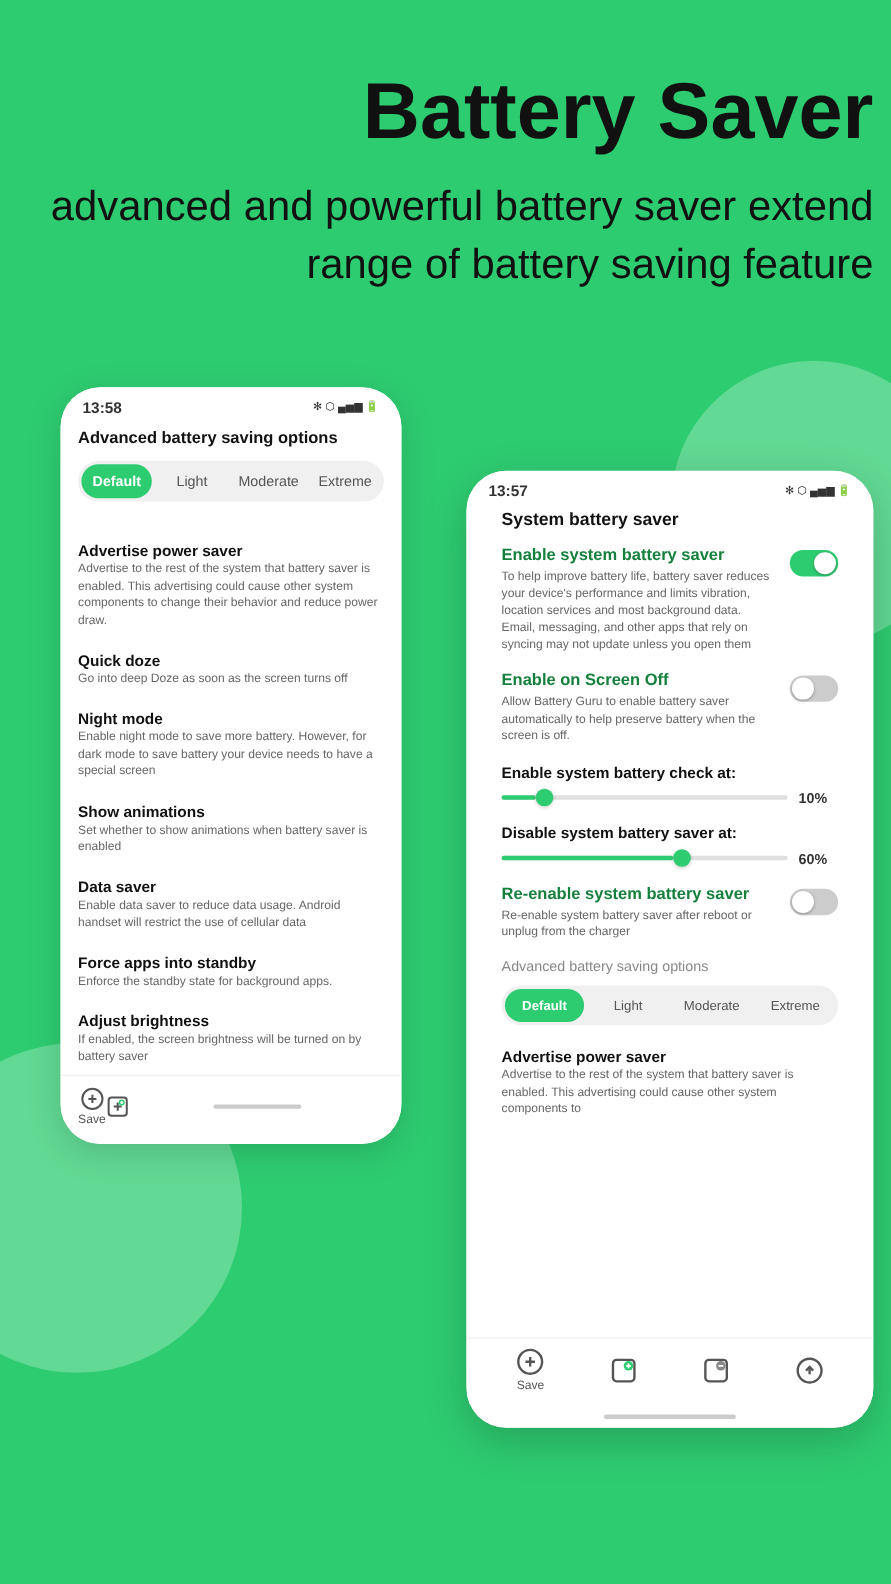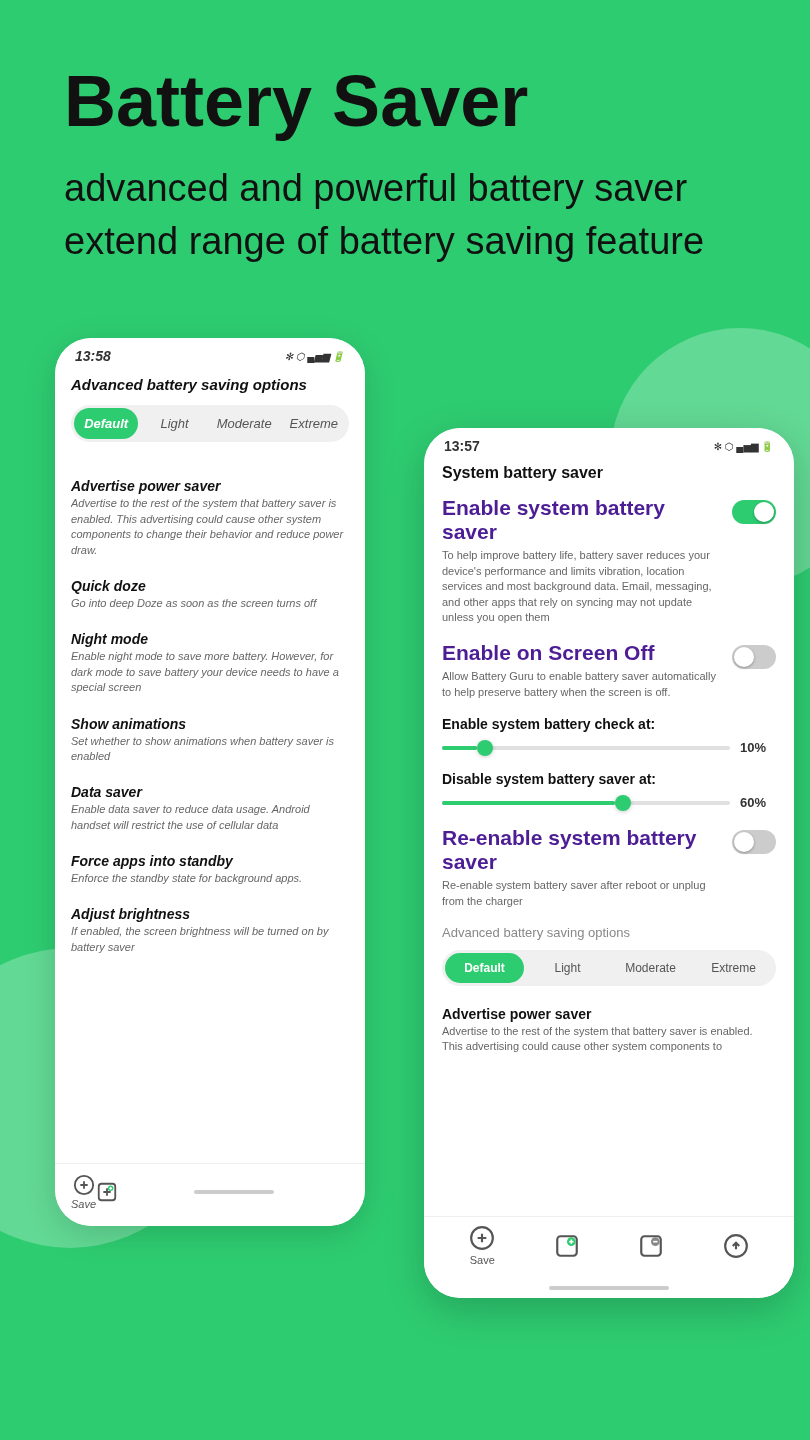--- a/index.html
+++ b/index.html
@@ -5,22 +5,22 @@
     * { margin: 0; padding: 0; box-sizing: border-box; }
     body {
       width: 810px;
       min-height: 1440px;
       background: #2ecc71;
       font-family: 'Segoe UI', Arial, sans-serif;
       overflow-x: hidden;
     }
 
     .header-section {
-      text-align: left;
-      padding: 60px 64px 40px;
+      text-align: right;
+      padding: 60px 16px 40px;
       color: #1a1a1a;
     }
 
     .header-section h1 {
       font-size: 72px;
       font-weight: 900;
       margin-bottom: 20px;
       color: #111;
     }
 
@@ -55,29 +55,28 @@
       width: 300px;
       height: 300px;
       border-radius: 50%;
       background: rgba(255,255,255,0.25);
     }
 
     
     .phone-back {
       position: absolute;
       left: 55px;
-      top: 10px;
+      top: 24px;
       width: 310px;
-      height: 888px;
+      height: 688px;
       background: #fff;
       border-radius: 36px;
       box-shadow: 0 8px 32px rgba(0,0,0,0.15);
       overflow: hidden;
       z-index: 1;
-      font-style: italic;
     }
 
     
     .phone-front {
       position: absolute;
       right: 16px;
       top: 100px;
       width: 370px;
       height: 870px;
       background: #f5f5f5;
@@ -186,21 +185,21 @@
       color: #555;
       gap: 2px;
     }
     .bottom-icon svg {
       width: 22px;
       height: 22px;
     }
 
     
     .phone-front-content {
-      padding: 0 18px;
+      padding: 0 32px;
       flex: 1;
       overflow: hidden;
     }
 
     .front-screen-title {
       font-size: 16px;
       font-weight: 600;
       color: #111;
       padding: 6px 0 14px;
     }
@@ -210,23 +209,23 @@
       display: flex;
       justify-content: space-between;
       align-items: flex-start;
       margin-bottom: 16px;
     }
     .toggle-info {
       flex: 1;
       padding-right: 12px;
     }
     .toggle-title {
-      font-size: 21px;
+      font-size: 15px;
       font-weight: 700;
-      color: #4c1d95;
+      color: #15803d;
       margin-bottom: 4px;
     }
     .toggle-desc {
       font-size: 11px;
       color: #666;
       line-height: 1.4;
     }
 
     
     .toggle-switch {

